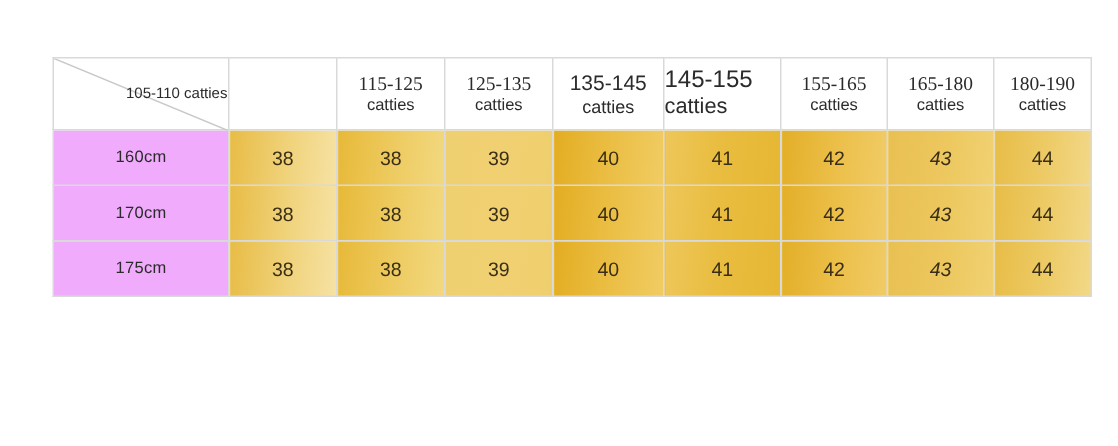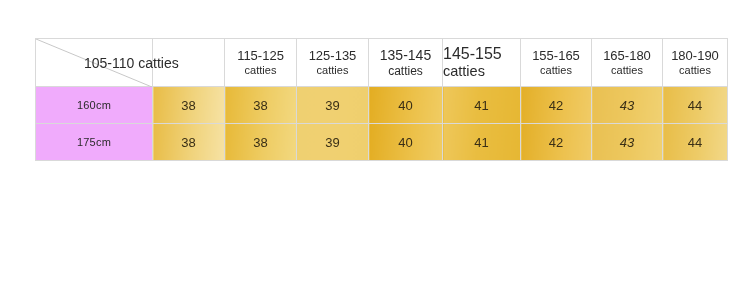--- a/index.html
+++ b/index.html
@@ -69,25 +69,25 @@
   .hcell-first {
     position: relative;
     overflow: visible;
     text-align: left;
   }
   .hcell-first .hl1 {
     position: absolute;
     left: -69px;
     top: 50%;
     transform: translateY(-50%);
-    font-size: 14px;
+    font-size: 10px;
     white-space: nowrap;
   }
 
-  .sz-sm .hl1 { font-size: 13px; }
+  .sz-sm .hl1 { font-size: 13px; font-family: Liberation Serif, serif; }
   .sz-sm .hl2 { font-size: 11px; }
   .sz-md .hl1 { font-size: 14px; }
   .sz-md .hl2 { font-size: 12px; }
   .sz-lg { text-align: left; padding-left: 7px; }
   .sz-lg .hl1 { font-size: 16px; }
   .sz-lg .hl2 { font-size: 14.5px; }
 
   
   .brow { height: 37px; }
 
@@ -195,20 +195,31 @@
         <td class="dcell c0">38</td>
         <td class="dcell c1">38</td>
         <td class="dcell c2">39</td>
         <td class="dcell c3">40</td>
         <td class="dcell c4">41</td>
         <td class="dcell c5">42</td>
         <td class="dcell c6">43</td>
         <td class="dcell c7">44</td>
       </tr>
 
+      <tr class="brow">
+        <th class="rowlabel">170cm</th>
+        <td class="dcell c0">38</td>
+        <td class="dcell c1">38</td>
+        <td class="dcell c2">39</td>
+        <td class="dcell c3">40</td>
+        <td class="dcell c4">41</td>
+        <td class="dcell c5">42</td>
+        <td class="dcell c6">43</td>
+        <td class="dcell c7">44</td>
+      </tr>
 
       <tr class="brow">
         <th class="rowlabel">175cm</th>
         <td class="dcell c0">38</td>
         <td class="dcell c1">38</td>
         <td class="dcell c2">39</td>
         <td class="dcell c3">40</td>
         <td class="dcell c4">41</td>
         <td class="dcell c5">42</td>
         <td class="dcell c6">43</td>

